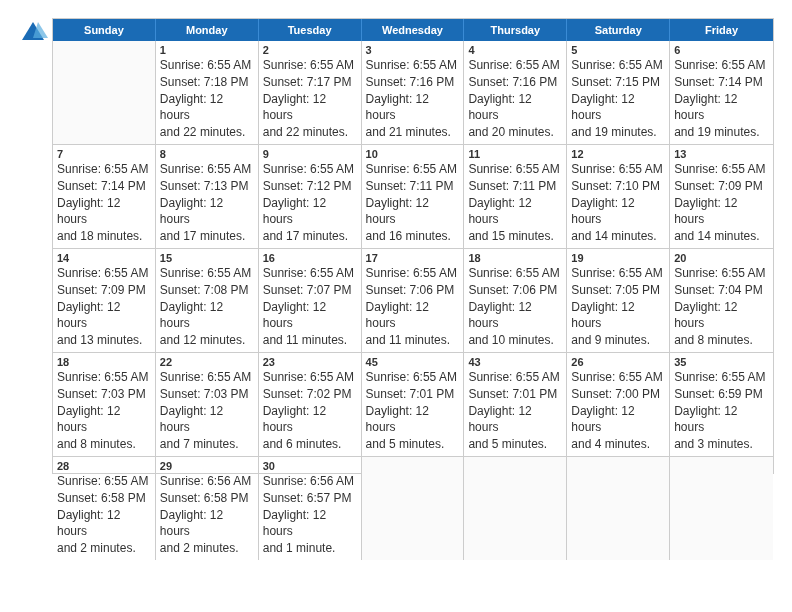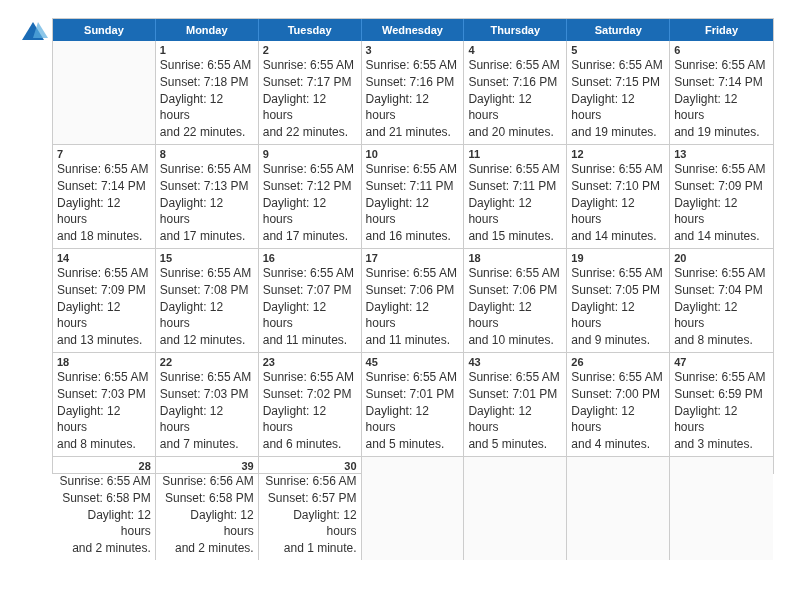--- a/index.html
+++ b/index.html
@@ -83,21 +83,21 @@
       flex: 1;
       display: flex;
       flex-direction: column;
     }
     .cal-row {
       display: grid;
       grid-template-columns: repeat(7, 1fr);
       flex: 1;
       border-bottom: 1px solid #ccc;
     }
-    .cal-row:last-child { border-bottom: none; text-align: right; }
+    .cal-row:last-child { border-bottom: none; }
     .cal-cell {
       border-right: 1px solid #ccc;
       padding: 3px 4px;
       font-size: 8.5px;
       color: #333;
       vertical-align: top;
       min-height: 0;
     }
     .cal-cell:last-child { border-right: none; }
     .cal-cell.empty { background: #fafafa; }
@@ -329,37 +329,37 @@
 and 5 minutes.</div>
           </div>
           <div class="cal-cell">
             <span class="day-num">26</span>
             <div class="cell-info" style="white-space: pre-line;">Sunrise: 6:55 AM
 Sunset: 7:00 PM
 Daylight: 12 hours
 and 4 minutes.</div>
           </div>
           <div class="cal-cell">
-            <span class="day-num">47</span>
+            <span class="day-num">35</span>
             <div class="cell-info" style="white-space: pre-line;">Sunrise: 6:55 AM
 Sunset: 6:59 PM
 Daylight: 12 hours
 and 3 minutes.</div>
           </div>
         </div>
         <div class="cal-row">
           <div class="cal-cell">
             <span class="day-num">28</span>
             <div class="cell-info" style="white-space: pre-line;">Sunrise: 6:55 AM
 Sunset: 6:58 PM
 Daylight: 12 hours
 and 2 minutes.</div>
           </div>
           <div class="cal-cell">
-            <span class="day-num">39</span>
+            <span class="day-num">29</span>
             <div class="cell-info" style="white-space: pre-line;">Sunrise: 6:56 AM
 Sunset: 6:58 PM
 Daylight: 12 hours
 and 2 minutes.</div>
           </div>
           <div class="cal-cell">
             <span class="day-num">30</span>
             <div class="cell-info" style="white-space: pre-line;">Sunrise: 6:56 AM
 Sunset: 6:57 PM
 Daylight: 12 hours

